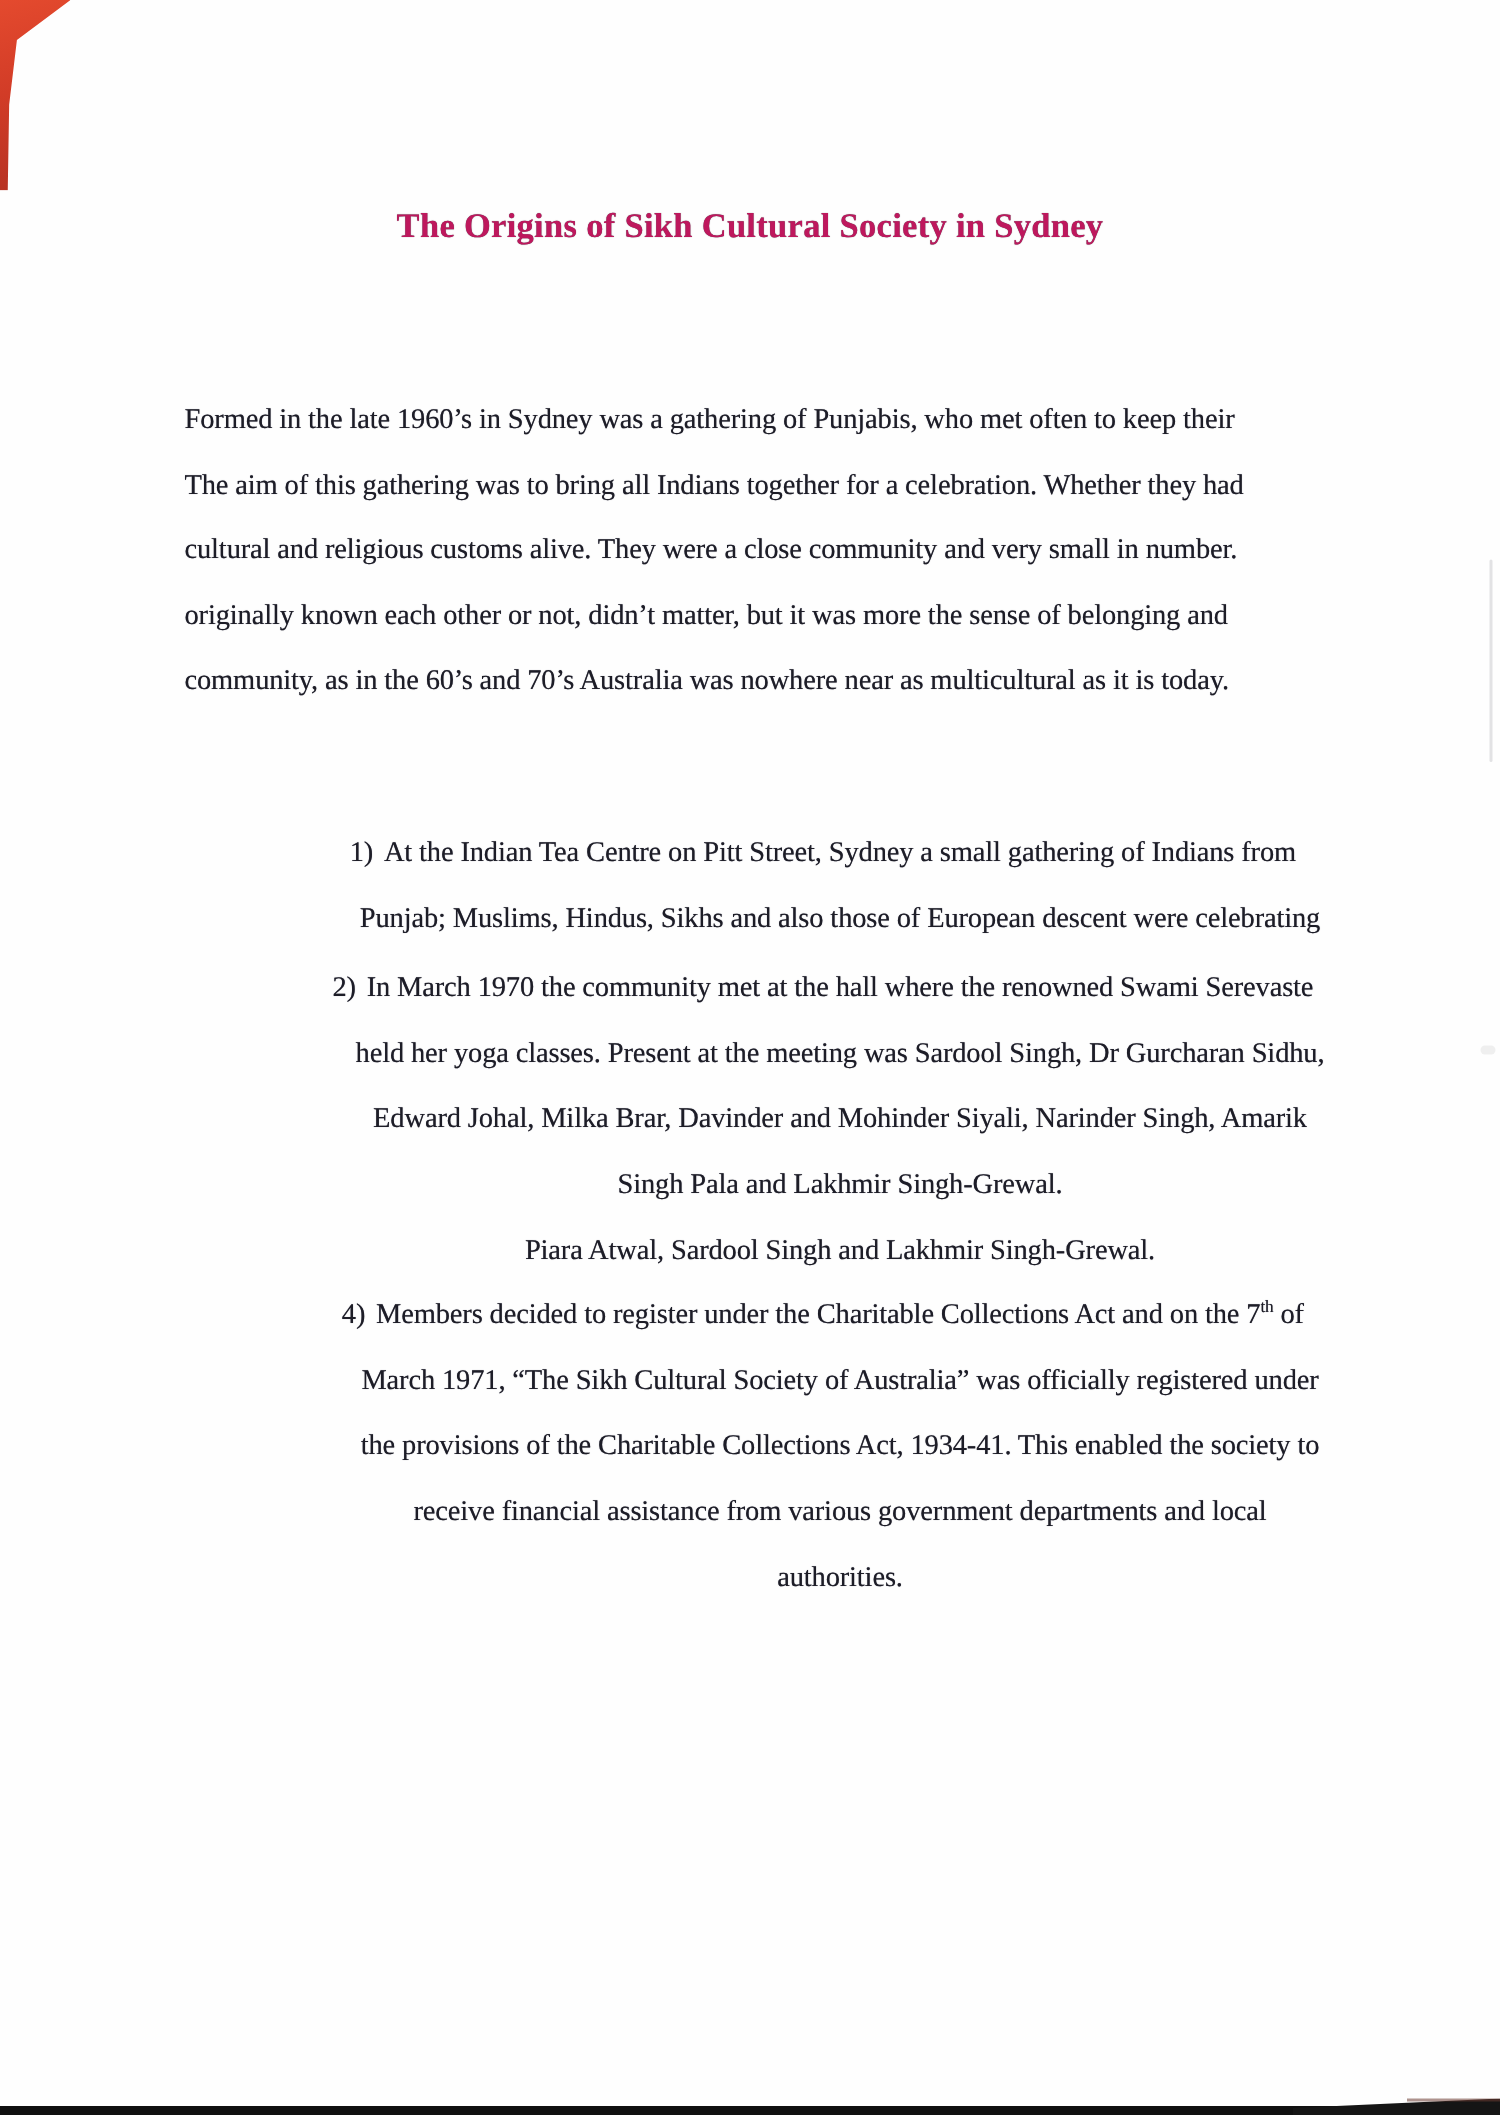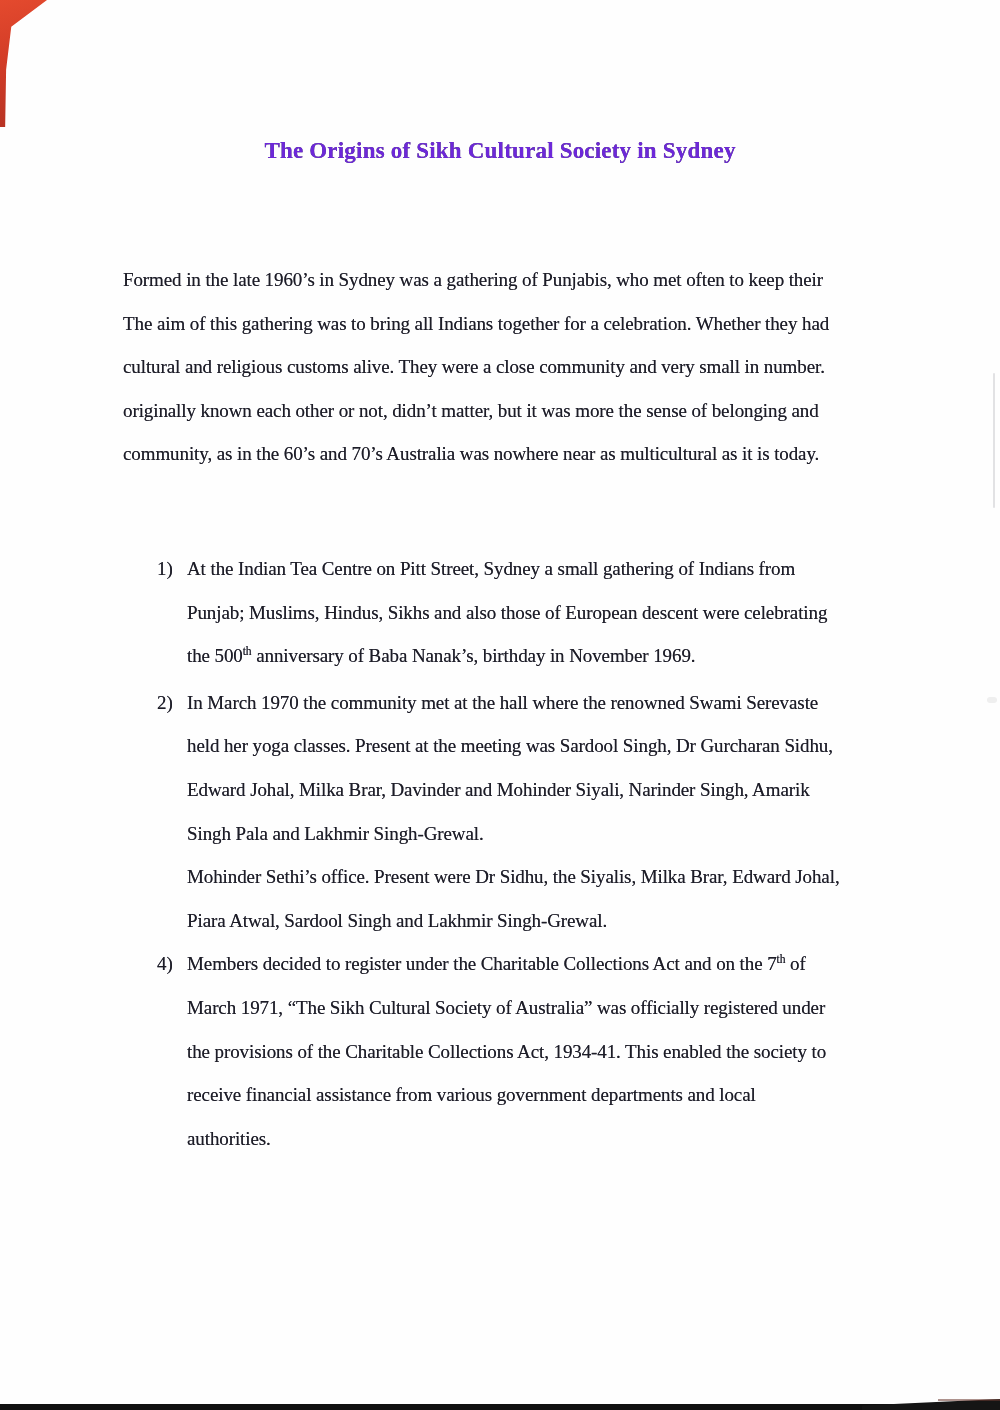--- a/index.html
+++ b/index.html
@@ -7,34 +7,35 @@
     width: 1000px; height: 1410px; overflow: hidden;
     font-family: "Liberation Serif", serif;
   }
   .page {
     position: relative; width: 1000px; height: 1410px;
     background: #fefefe; color: #1d1d27;
   }
   .doc-title {
     position: absolute; top: 138px; left: 0; right: 0;
     margin: 0; text-align: center;
-    font-size: 23px; font-weight: bold; color: #6d28d9;
+    font-size: 23px; font-weight: bold; color: #be185d;
     letter-spacing: 0.2px;
     text-shadow: 0 0 0.5px rgba(10,10,20,0.75);
   }
   .intro {
     position: absolute; top: 269px; left: 123px; width: 800px;
     font-size: 19px; letter-spacing: -0.1px;
     text-shadow: 0 0 0.45px rgba(25,25,45,0.7);
   }
   .line { height: 43.6px; white-space: nowrap; }
   .num-list {
     position: absolute; top: 558px; left: 123px; width: 810px;
     font-size: 19px; letter-spacing: -0.1px;
     text-shadow: 0 0 0.45px rgba(25,25,45,0.7);
+    text-align: center;
   }
   .list-item.spaced { margin-top: 3px; }
   .num {
     display: inline-block; width: 30px; margin-left: 34px;
   }
   .cont { padding-left: 64px; }
   sup.ord {
     font-size: 11.5px; vertical-align: super; line-height: 0;
   }
   
@@ -84,36 +85,32 @@
     <div class="line">community, as in the 60’s and 70’s Australia was nowhere near as multicultural as it is today.</div>
   </div>
 
   <div class="num-list">
 
     <div class="list-item">
       <div class="line">
         <span class="num">1)</span><span>At the Indian Tea Centre on Pitt Street, Sydney a small gathering of Indians from</span>
       </div>
       <div class="line cont">Punjab; Muslims, Hindus, Sikhs and also those of European descent were celebrating</div>
-      <div class="line cont">
-        <span>the 500</span><sup class="ord">th</sup><span> anniversary of Baba Nanak’s, birthday in November 1969.</span>
-      </div>
     </div>
 
     <div class="list-item spaced">
       <div class="line">
         <span class="num">2)</span><span>In March 1970 the community met at the hall where the renowned Swami Serevaste</span>
       </div>
       <div class="line cont">held her yoga classes. Present at the meeting was Sardool Singh, Dr Gurcharan Sidhu,</div>
       <div class="line cont">Edward Johal, Milka Brar, Davinder and Mohinder Siyali, Narinder Singh, Amarik</div>
       <div class="line cont">Singh Pala and Lakhmir Singh-Grewal.</div>
     </div>
 
     <div class="list-item">
-      <div class="line cont">Mohinder Sethi’s office. Present were Dr Sidhu, the Siyalis, Milka Brar, Edward Johal,</div>
       <div class="line cont">Piara Atwal, Sardool Singh and Lakhmir Singh-Grewal.</div>
     </div>
 
     <div class="list-item">
       <div class="line">
         <span class="num">4)</span><span>Members decided to register under the Charitable Collections Act and on the 7</span><sup class="ord">th</sup><span> of</span>
       </div>
       <div class="line cont">March 1971, “The Sikh Cultural Society of Australia” was officially registered under</div>
       <div class="line cont">the provisions of the Charitable Collections Act, 1934-41. This enabled the society to</div>
       <div class="line cont">receive financial assistance from various government departments and local</div>

